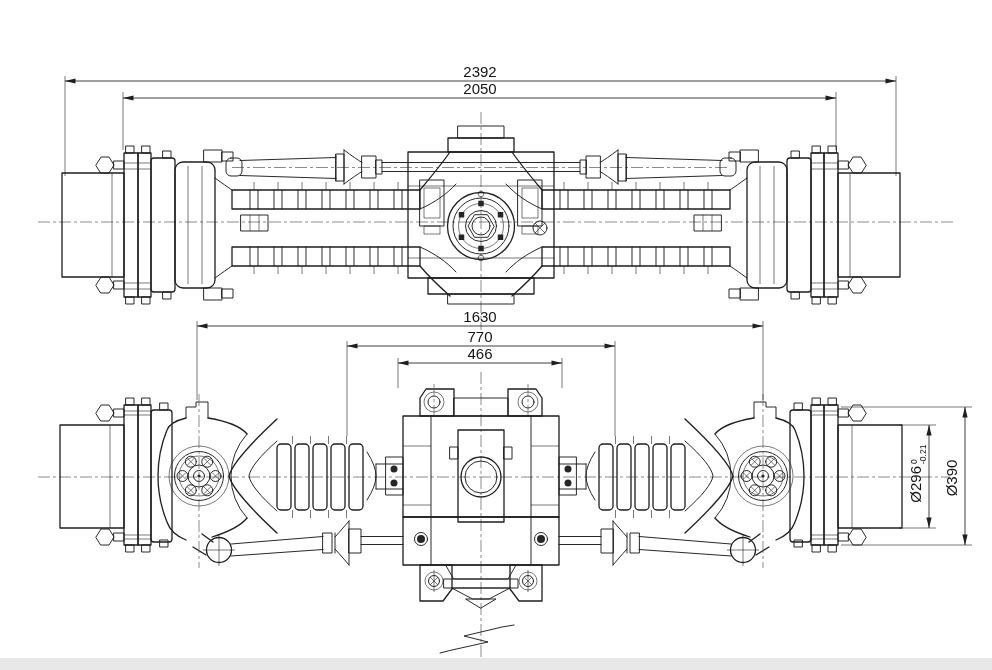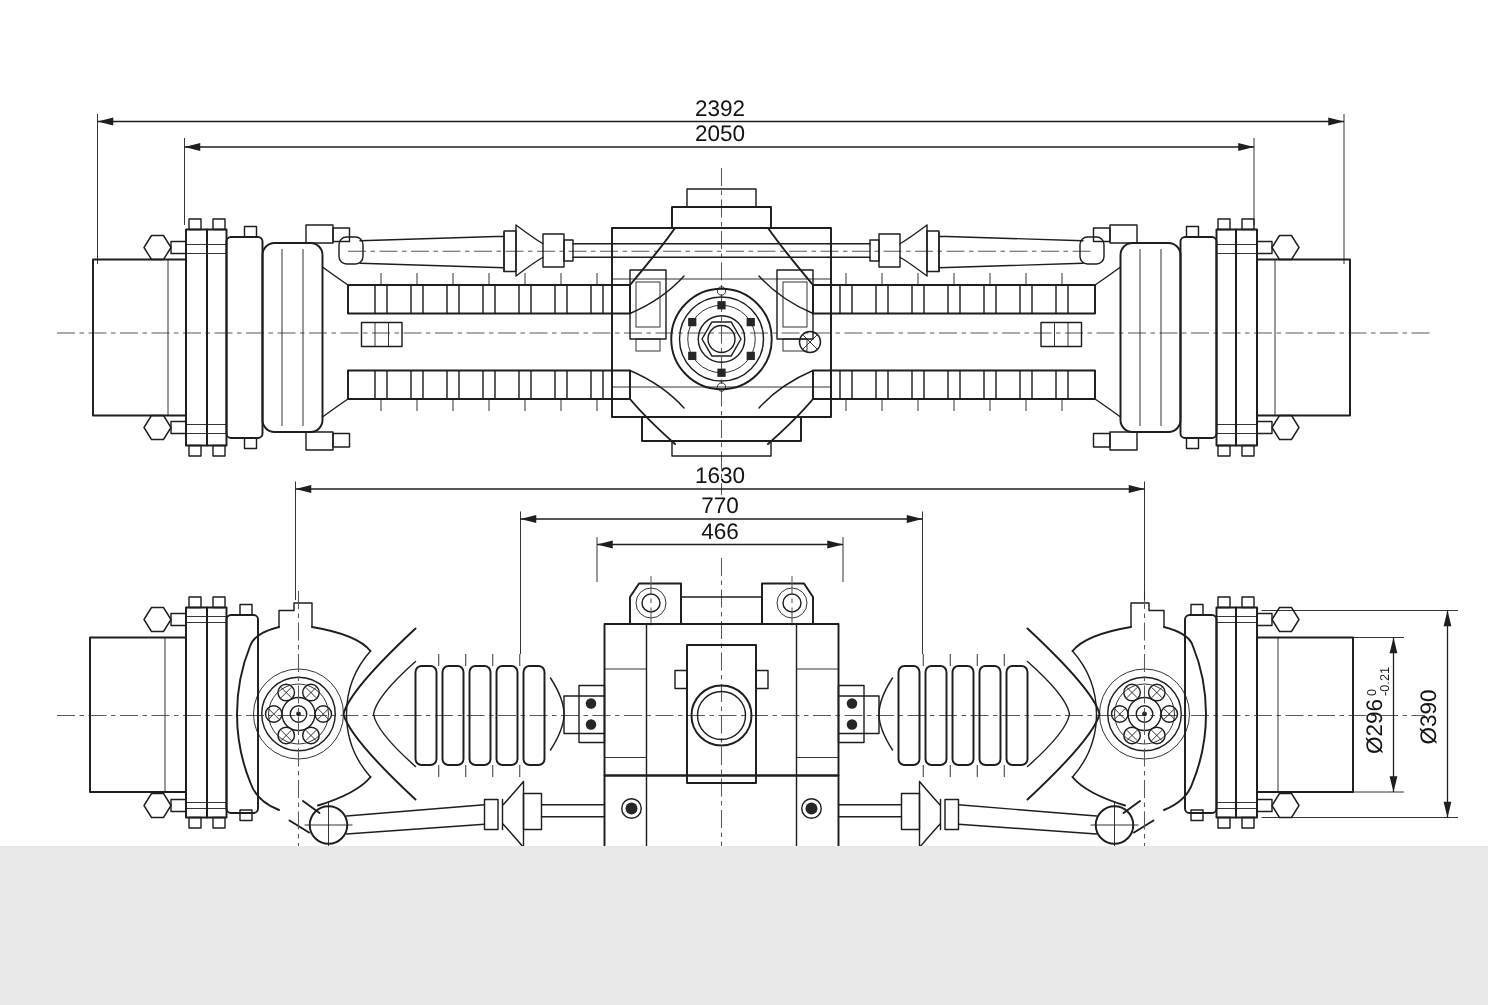--- a/index.html
+++ b/index.html
@@ -1,16 +1,16 @@
 <!DOCTYPE html>
 <html><head>
 <meta charset="utf-8">
 <style>
   html,body{margin:0;padding:0;background:#e8e8e8;}
-  .canvas{width:992px;height:564px;background:#ffffff;position:relative;overflow:hidden;}
+  .canvas{width:992px;height:658px;background:#ffffff;position:relative;overflow:hidden;}
   svg{display:block;}
   .ol  {stroke:#1e1e1e;stroke-width:1.3;fill:none;stroke-linejoin:round;stroke-linecap:round;}
   .ol2 {stroke:#1e1e1e;stroke-width:0.95;fill:none;stroke-linejoin:round;stroke-linecap:round;}
   .thin{stroke:#1e1e1e;stroke-width:0.6;fill:none;}
   .cl  {stroke:#5a5a5a;stroke-width:0.7;fill:none;stroke-dasharray:12 3 3 3;}
   .dim {stroke:#1e1e1e;stroke-width:0.85;fill:none;}
   .dkf {fill:#262626;stroke:none;}
   .dt  {font-family:"Liberation Sans",sans-serif;font-size:15px;fill:#141414;}
   .dts {font-family:"Liberation Sans",sans-serif;font-size:8.5px;fill:#141414;}
 </style>

